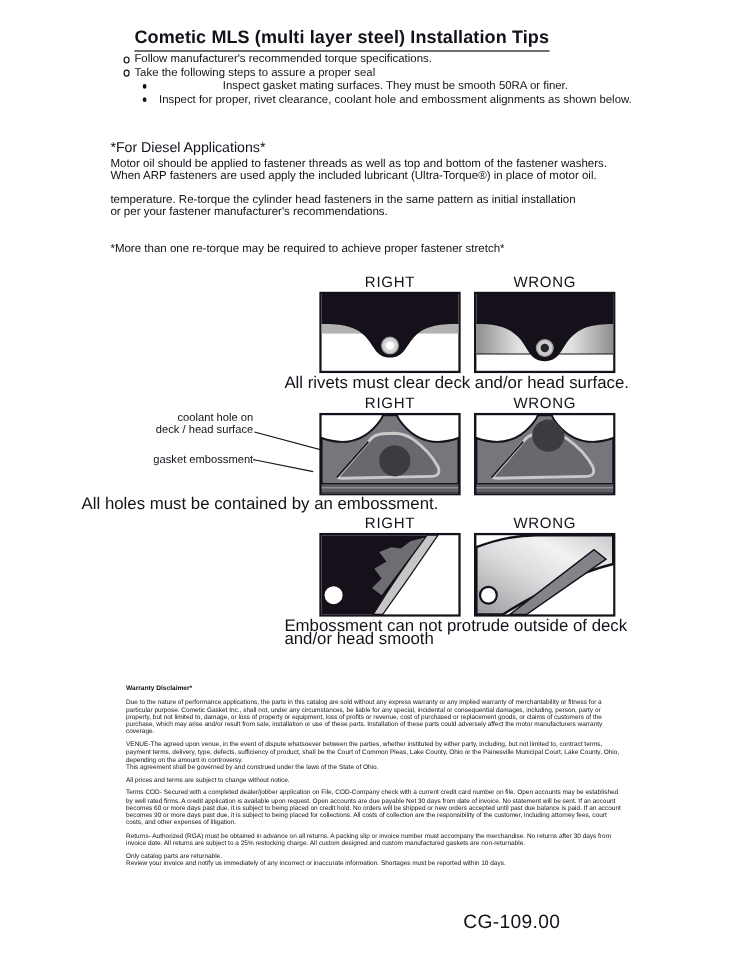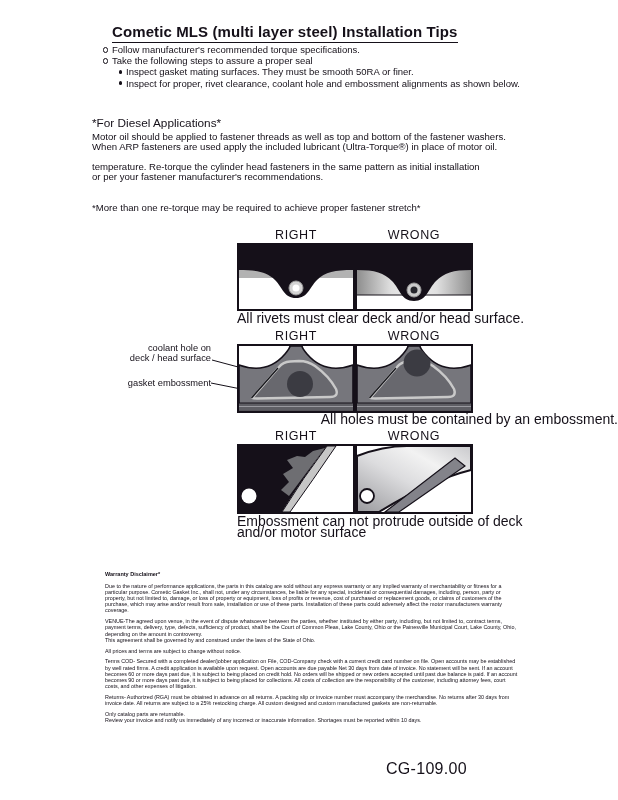--- a/index.html
+++ b/index.html
@@ -3,28 +3,28 @@
 <meta charset="utf-8">
 <style>
   html,body{margin:0;padding:0;background:#fff;}
   body{width:618px;height:800px;position:relative;font-family:"Liberation Sans",sans-serif;color:#151019;-webkit-text-size-adjust:none;}
   .abs{position:absolute;}
   
   .title{left:112px;top:23px;font-size:15px;font-weight:bold;border-bottom:1.3px solid #151019;padding-bottom:1.5px;letter-spacing:.1px;}
   
   .bullets{left:103px;top:44px;width:430px;font-size:9.5px;line-height:11.2px;}
   .brow{position:relative;padding-left:9px;}
-  .bsub{position:relative;padding-left:23px;}
+  .bsub{position:relative;padding-left:23px;text-align:center;}
   .ob{position:absolute;left:0;top:3.2px;width:3.4px;height:3.4px;border:1px solid #151019;border-radius:50%;}
   .fb{position:absolute;left:15.5px;top:3.6px;width:3.8px;height:3.8px;background:#151019;border-radius:50%;}
   
   .dheading{left:92px;top:116px;font-size:11.8px;font-weight:normal;}
   .para{left:92px;width:436px;font-size:9.6px;line-height:10.3px;}
   
-  .diagrow{width:248px;display:flex;gap:0;}
+  .diagrow{width:248px;display:flex;gap:11px;margin-left:29px;}
   .dcol{width:118px;}
   .dlabel{text-align:center;font-size:12.5px;letter-spacing:.6px;line-height:13px;margin-bottom:1px;}
   .caption{font-size:14px;line-height:11px;}
   .callout{font-size:9.3px;line-height:9.6px;text-align:right;}
   svg{display:block;}
   
   .warr{left:105px;top:571px;width:414px;font-size:5.4px;line-height:6.1px;}
   .wh{font-weight:bold;margin-bottom:6px;font-size:5.5px;}
   .wp{margin-top:4.8px;}
   .wp0{margin-top:0;}
@@ -136,21 +136,21 @@
       <path d="M2,21 Q30,31 48,10 Q53,4 53,2 L65,2 Q65,4 70,10 Q88,31 116,21 L116,66 L2,66 Z" fill="#76767c" stroke="#151019" stroke-width="1.6"></path>
       <path d="M16,53 L42,23 Q46,18 53,17.5 L62,17 Q71,17 78,22 Q92,32 99,45 Q102,53 93,53 L20,54.5 Q13.5,54.5 16,53 Z" fill="#68686e" stroke="#c9c9c9" stroke-width="2.4" stroke-linejoin="round"></path>
       <path d="M14.5,54 L41,24" stroke="#17171c" stroke-width="1.4" fill="none"></path>
       <circle cx="62" cy="19" r="13.5" fill="#3b3b42" clip-path="url(#d2wclip)"></circle>
       <rect x="2" y="59" width="114" height="7.5" fill="#5e5e64"></rect>
       <line x1="2" y1="59" x2="116" y2="59" stroke="#151019" stroke-width="1.2"></line>
       <line x1="2" y1="62.5" x2="116" y2="62.5" stroke="#a8a8ae" stroke-width="0.8"></line>
     </svg>
   </div>
 </div>
-<div class="abs caption" style="left:68px;top:414px;width:550px;text-align:right;">All holes must be contained by an embossment.</div>
+<div class="abs caption" style="left:68px;top:414px;width:550px;text-align:left;">All holes must be contained by an embossment.</div>
 
 <div class="abs diagrow" style="left:237px;top:430px;">
   <div class="dcol">
     <div class="dlabel">RIGHT</div>
     <svg width="118" height="70" viewBox="0 0 118 70">
       <rect x="1" y="1" width="116" height="68" fill="#ffffff" stroke="#151019" stroke-width="2"></rect>
       <path d="M2,2 L90,2 Q66,34 45,68 L2,68 Z" fill="#151019"></path>
       <path d="M90,2 Q66,34 45,68 L53,68 Q76,36 99,2 Z" fill="#c6c6c6" stroke="#151019" stroke-width="1"></path>
       <path d="M88,4 Q70,28 52,52 L44,46 L52,38 L46,30 L56,24 L50,16 L60,12 L68,13 L76,7 Z" fill="#6e6e72"></path>
       <circle cx="12" cy="52" r="7.5" fill="#ffffff"></circle>
@@ -169,21 +169,21 @@
       </defs>
       <rect x="1" y="1" width="116" height="68" fill="#ffffff" stroke="#151019" stroke-width="2"></rect>
       <path d="M2,12 Q28,2 52,2 L116,2 L116,26 Q76,36 24,68 L2,68 Z" fill="url(#gg3)" stroke="#151019" stroke-width="2"></path>
       <path d="M30,68 L100,14 L110,22 L44,68 Z" fill="#83838a" stroke="#151019" stroke-width="1.2"></path>
       <circle cx="12" cy="52" r="7" fill="#ffffff" stroke="#151019" stroke-width="1.8"></circle>
     </svg>
   </div>
 </div>
 <div class="abs caption" style="left:237px;top:516px;">
   <div>Embossment can not protrude outside of deck</div>
-  <div>and/or motor surface</div>
+  <div>and/or head smooth</div>
 </div>
 
 <div class="abs warr">
   <div class="wh">Warranty Disclaimer*</div>
   <div class="wp0">Due to the nature of performance applications, the parts in this catalog are sold without any express warranty or any implied warranty of merchantability or fitness for a particular purpose.  Cometic Gasket Inc., shall not, under any circumstances, be liable for any special, incidental or consequential damages, including, person, party or property, but not limited to, damage, or loss of property or equipment, loss of profits or revenue, cost of purchased or replacement goods, or claims of customers of the purchase, which may arise and/or result from sale, installation or use of these parts.  Installation of these parts could adversely affect the motor manufacturers warranty coverage.</div>
   <div class="wp">VENUE-The agreed upon venue, in the event of dispute whatsoever between the parties, whether instituted by either party, including, but not limited to, contract terms, payment terms, delivery, type, defects, sufficiency of product, shall be the Court of Common Pleas, Lake County, Ohio or the Painesville Municipal Court, Lake County, Ohio, depending on the amount in controversy.</div>
   <div class="wp0">This agreement shall be governed by and construed under the laws of the State of Ohio.</div>
   <div class="wp">All prices and terms are subject to change without notice.</div>
   <div class="wp">Terms COD- Secured with a completed dealer/jobber application on File, COD-Company check with a current credit card number on file.  Open accounts may be established by well rated firms.  A credit application is available upon request.  Open accounts are due payable Net 30 days from date of invoice.  No statement will be sent.  If an account becomes 60 or more days past due, it is subject to being placed on credit hold.  No orders will be shipped or new orders accepted until past due balance is paid.  If an account becomes 90 or more days past due, it is subject to being placed for collections.  All costs of collection are the responsibility of the customer, including attorney fees, court costs, and other expenses of litigation.</div>
   <div class="wp">Returns- Authorized (RGA) must be obtained in advance on all returns.  A packing slip or invoice number must accompany the merchandise.  No returns after 30 days from invoice date.  All returns are subject to a 25% restocking charge.  All custom designed and custom manufactured gaskets are non-returnable.</div>

